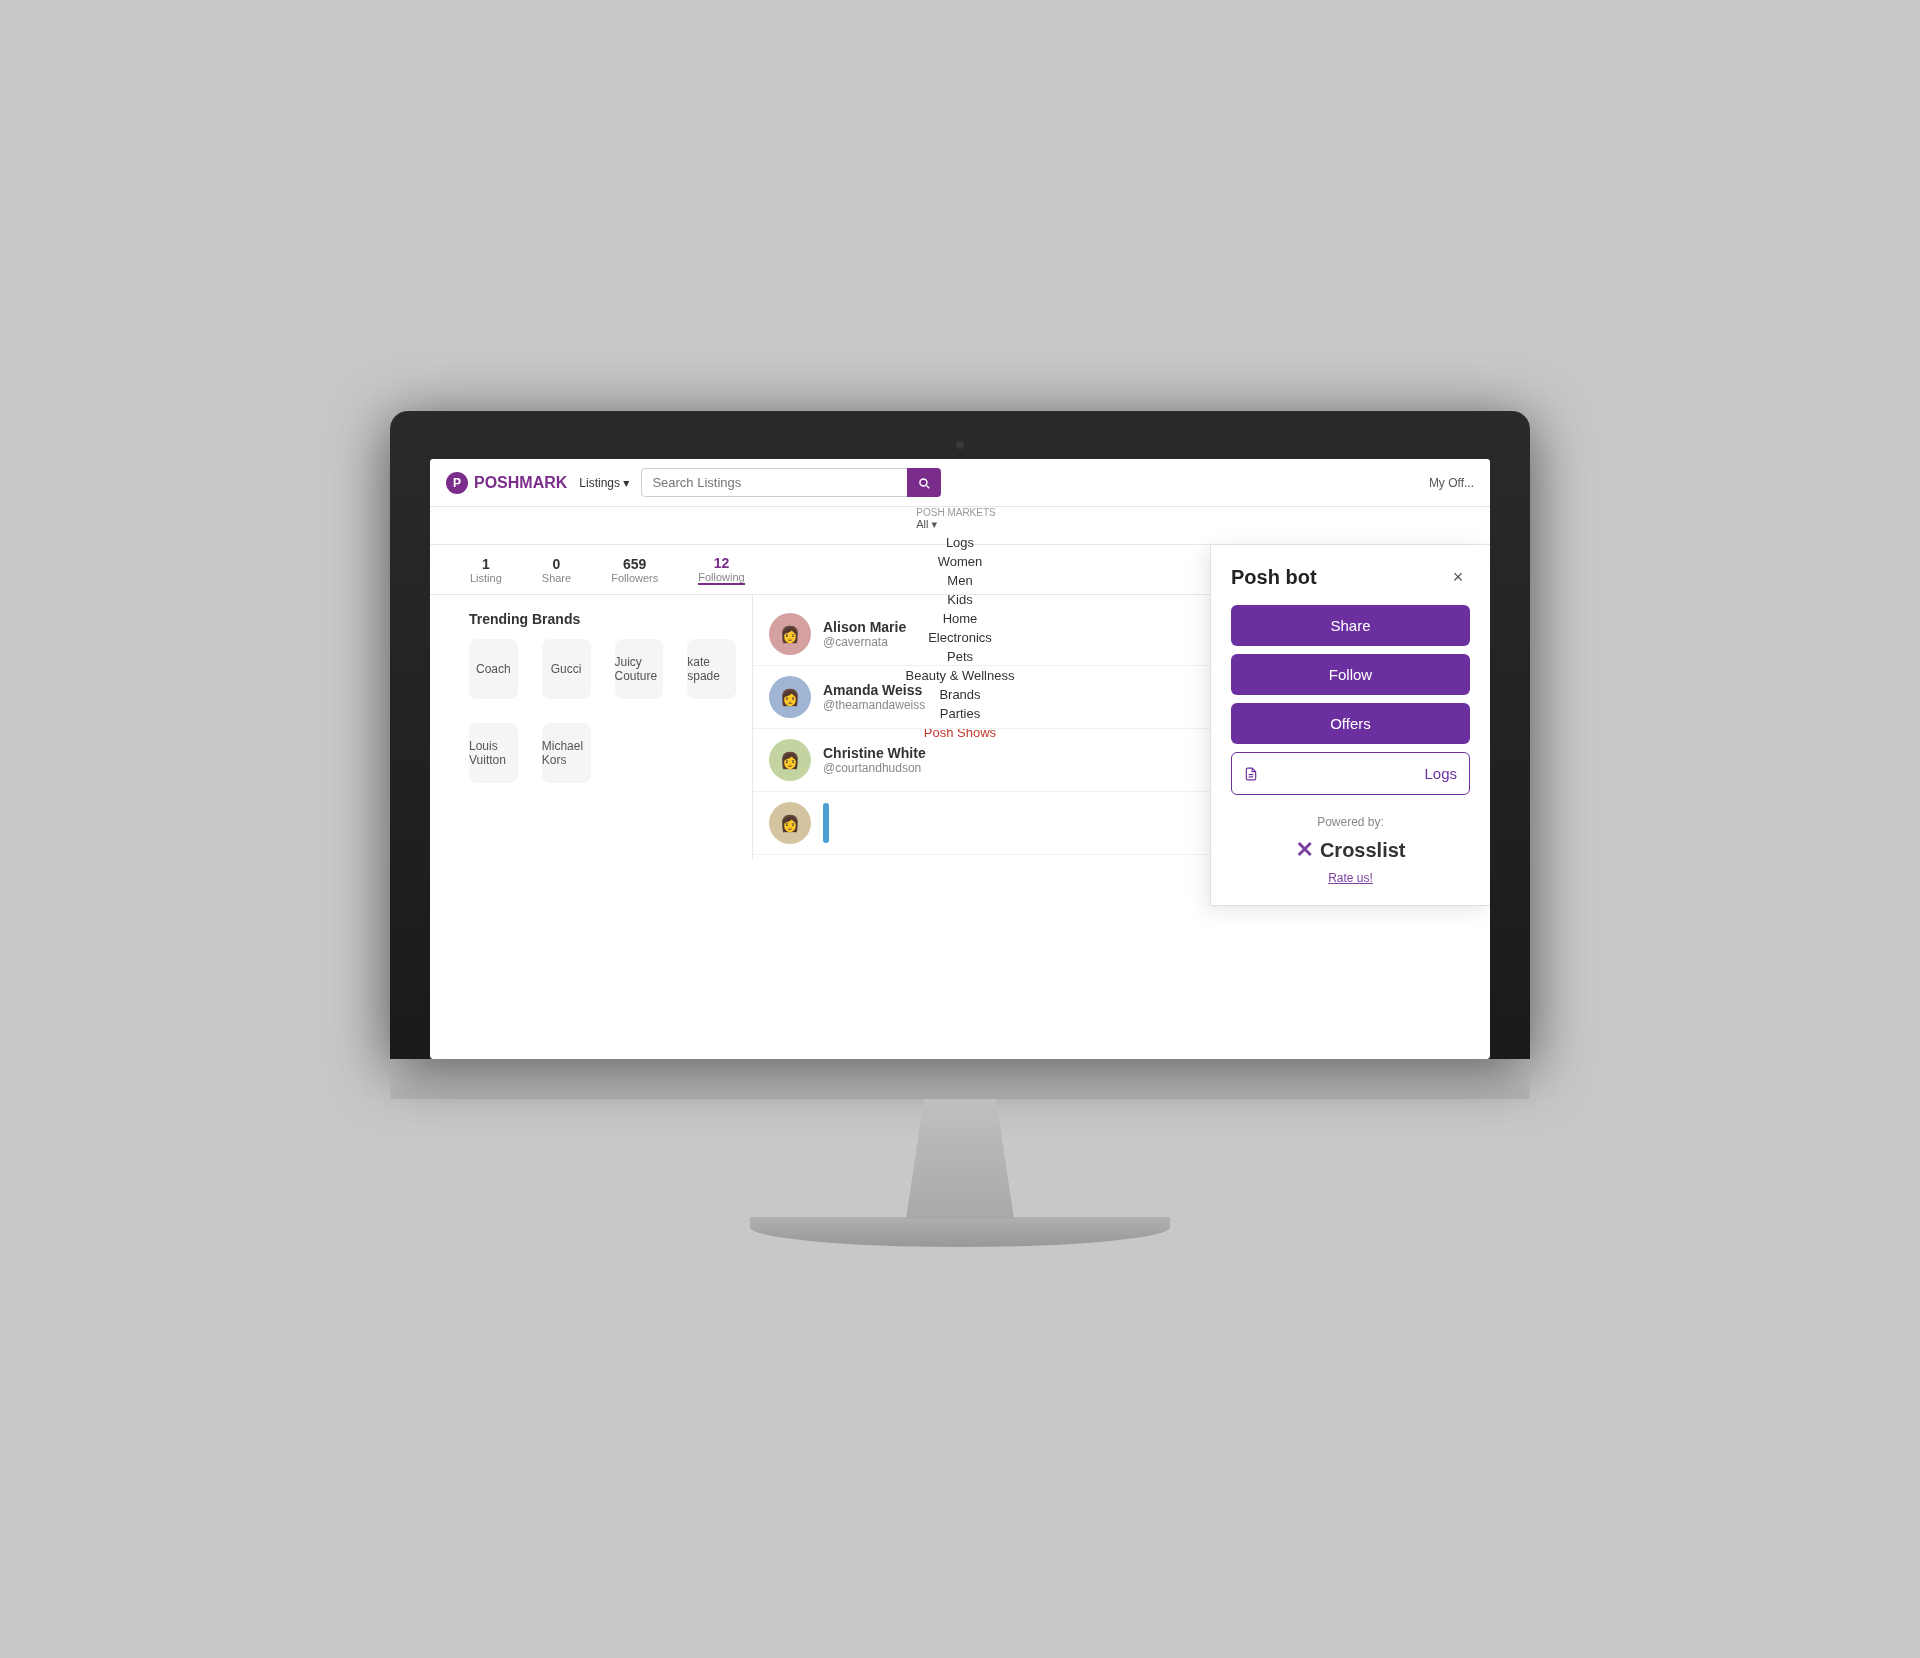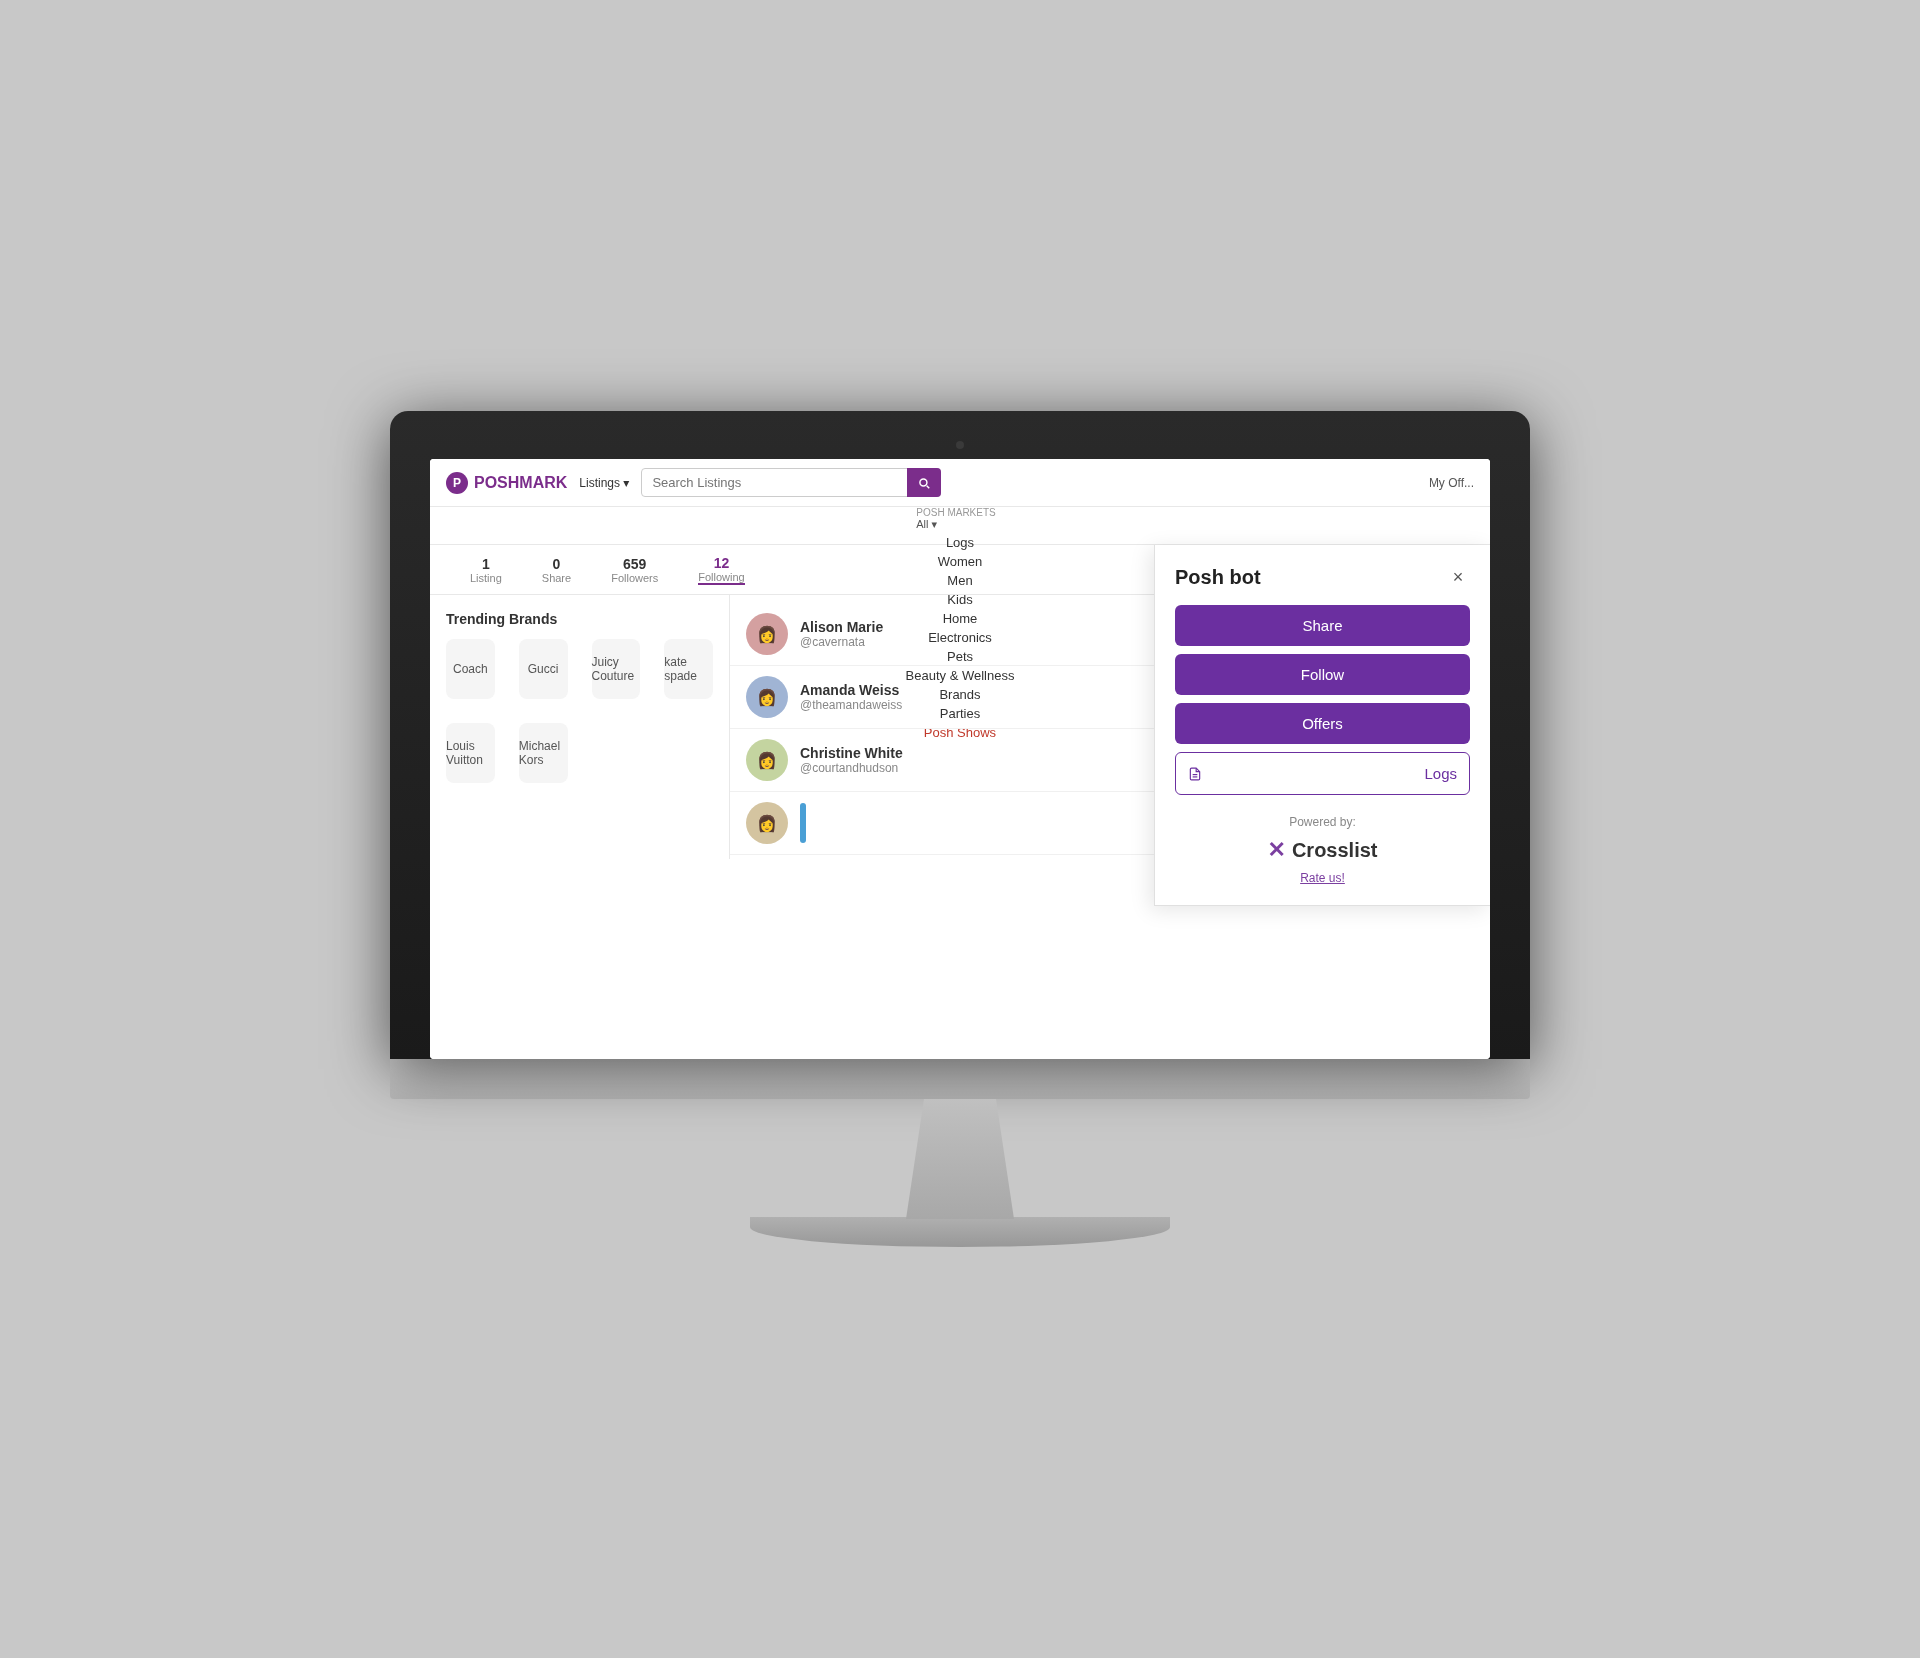--- a/index.html
+++ b/index.html
@@ -297,20 +297,21 @@
       font-size: 13px;
       color: #555;
       cursor: pointer;
     }
 
     
     .main-content {
       display: flex;
       height: calc(100% - 336px);
       overflow: hidden;
+      padding-left: 23px;
     }
 
     
     .brands-sidebar {
       width: 300px;
       padding: 16px;
       border-right: 1px solid #e8e8e8;
       overflow-y: auto;
       flex-shrink: 0;
     }
@@ -388,21 +389,21 @@
       height: 40px;
       background: #4a9fd5;
       border-radius: 3px;
     }
 
     
     .posh-bot-panel {
       position: absolute;
       top: 86px;
       right: 0;
-      width: 336px;
+      width: 280px;
       background: #fff;
       border-left: 1px solid #e0e0e0;
       border-bottom: 1px solid #e0e0e0;
       padding: 20px;
       z-index: 100;
       box-shadow: -4px 4px 20px rgba(0,0,0,0.1);
     }
 
     .posh-bot-header {
       display: flex;

